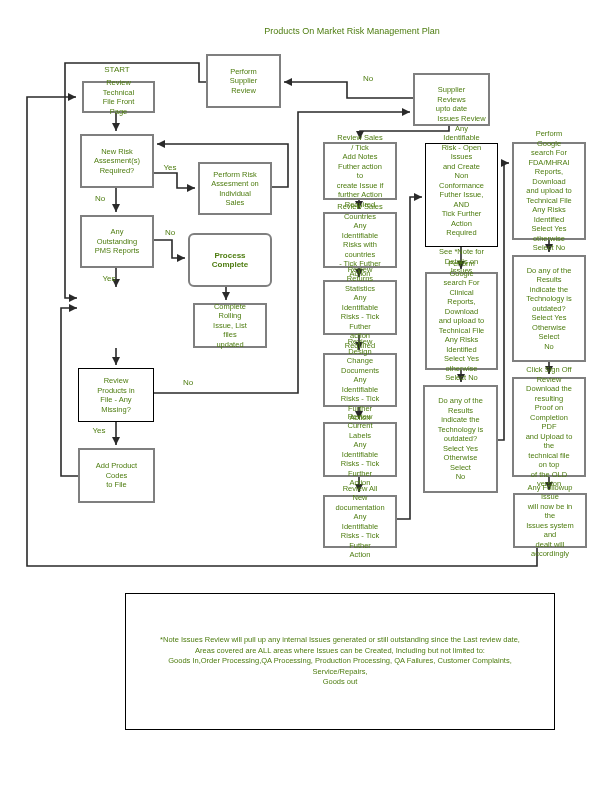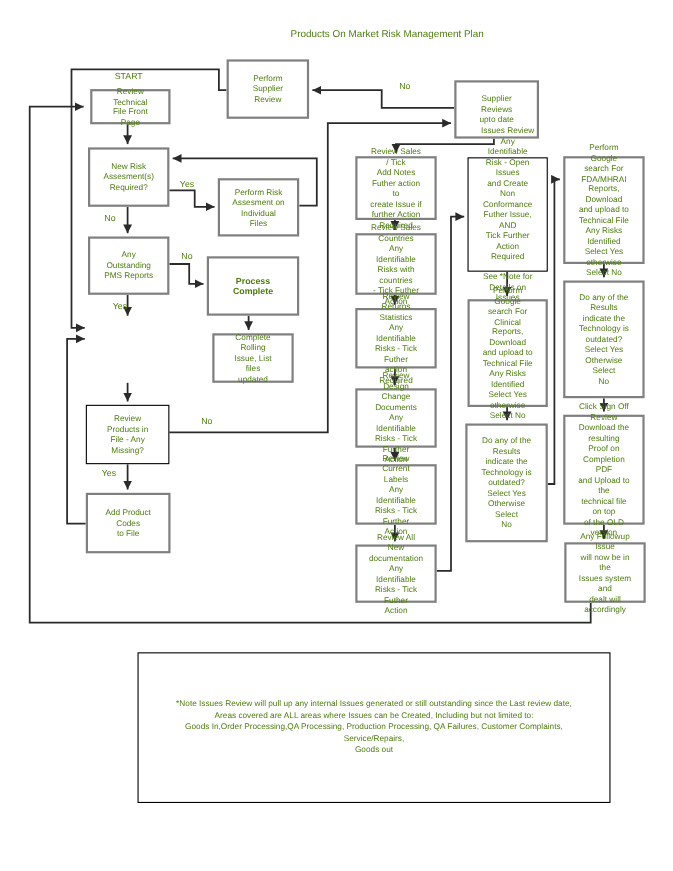--- a/index.html
+++ b/index.html
@@ -81,24 +81,24 @@
   <div class="node" style="left:413px;top:73px;width:77px;height:53px;">Supplier Reviews
 upto date</div>
   <div class="node" style="left:82px;top:81px;width:73px;height:32px;">Review Technical
 File Front Page</div>
 
   <div class="node" style="left:80px;top:134px;width:74px;height:54px;">New Risk
 Assesment(s)
 Required?</div>
   <div class="node" style="left:198px;top:162px;width:74px;height:53px;">Perform Risk
 Assesment on
-Individual Files</div>
+Individual Sales</div>
   <div class="node" style="left:80px;top:215px;width:74px;height:53px;">Any Outstanding
 PMS Reports</div>
-  <div class="node bold" style="left:188px;top:233px;width:84px;height:54px;">Process Complete</div>
+  <div class="node bold" style="left:188px;top:233px;width:84px;height:54px;border-radius:6px;">Process Complete</div>
   <div class="node" style="left:193px;top:303px;width:74px;height:45px;">Complete Rolling
 Issue, List files
 updated</div>
   <div class="node thin" style="left:78px;top:368px;width:76px;height:54px;">Review Products in
 File - Any Missing?</div>
   <div class="node" style="left:78px;top:448px;width:77px;height:55px;">Add Product Codes
 to File</div>
 
   <div class="node" style="left:323px;top:142px;width:74px;height:58px;">Review Sales / Tick
 Add Notes

